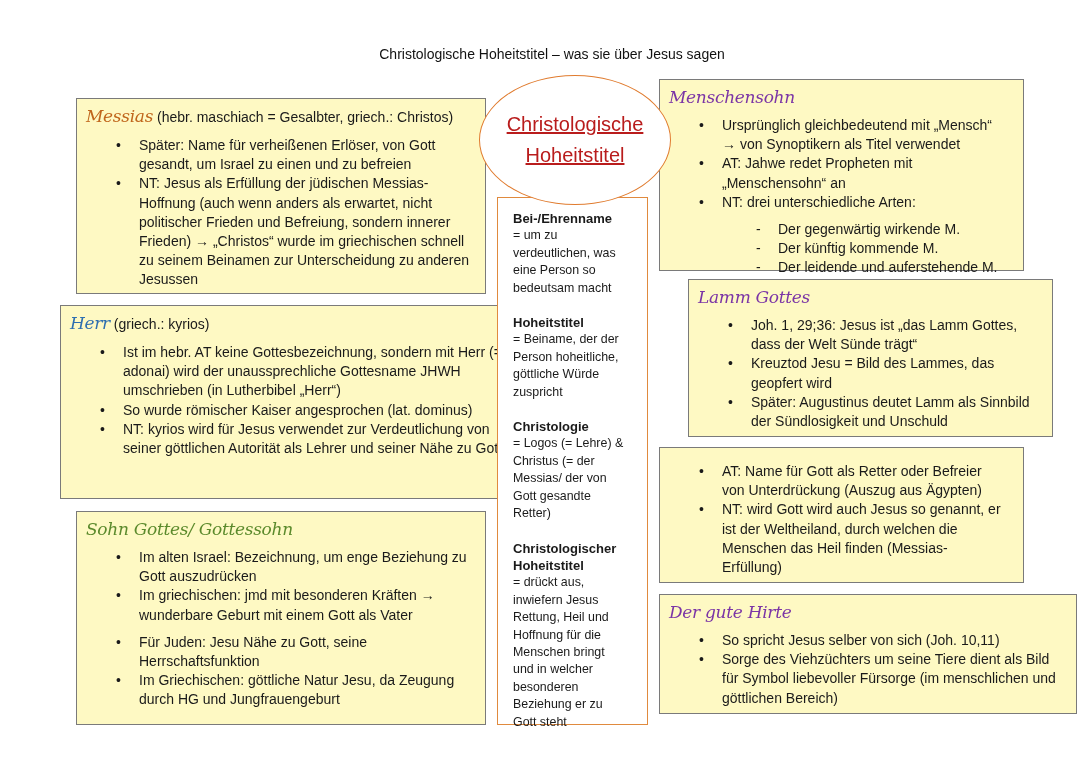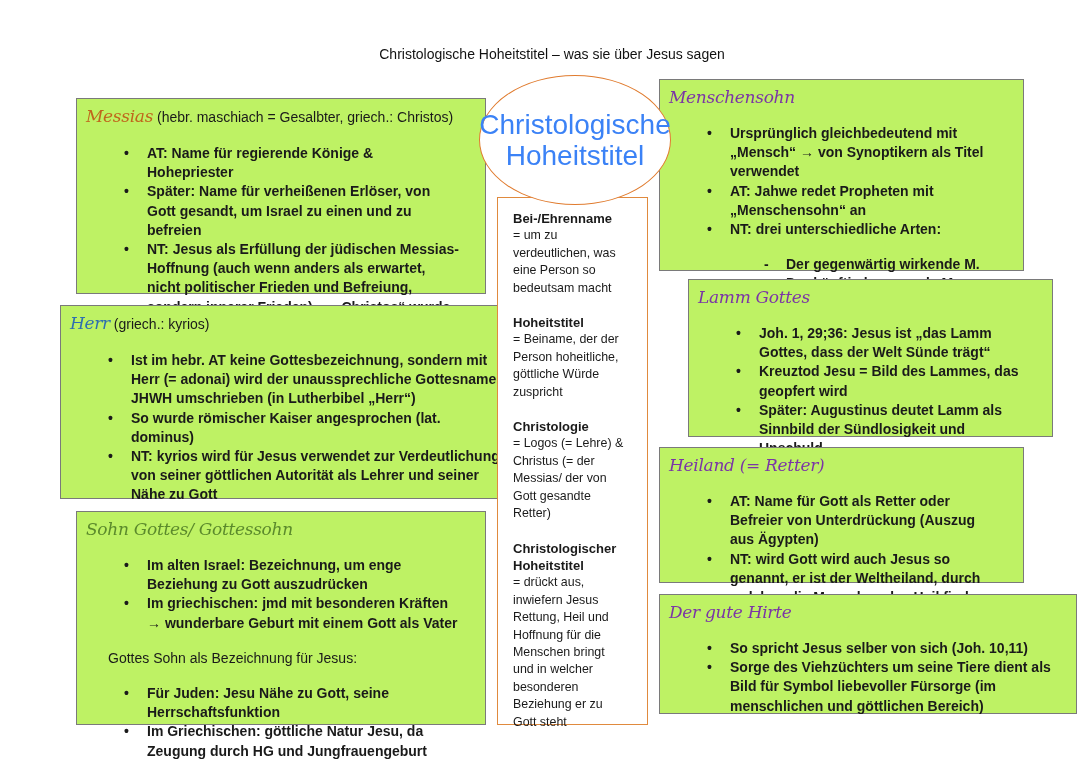--- a/index.html
+++ b/index.html
@@ -1,70 +1,68 @@
 <!DOCTYPE html>
 <html><head>
   <meta charset="utf-8">
   <style>
     html, body { margin: 0; padding: 0; background: #ffffff; }
     body { width: 1080px; height: 763px; position: relative; overflow: hidden;
       font-family: "Liberation Sans", "DejaVu Sans", sans-serif; color: #1a1a1a; }
     .page-title { position: absolute; left: 0; width: 1104px; top: 46px; text-align: center;
       font-size: 14px; color: #111; }
-    .box { position: absolute; border: 1px solid #7a7a7a; background: #bef264; box-sizing: border-box;
+    .box { position: absolute; border: 1px solid #7a7a7a; background: #fef9c3; box-sizing: border-box;
       padding: 6px 8px 8px 9px; }
     .box h2 { margin: 0 0 2px 0; font-family: "DejaVu Serif", "Liberation Serif", serif;
       font-style: italic; font-weight: normal; font-size: 17px; line-height: 22px; letter-spacing: -0.3px; }
     .box h2 .sub { font-family: "Liberation Sans", sans-serif; font-style: normal; font-size: 14px; color: #1a1a1a; letter-spacing: 0; }
-    .box ul { margin: 16px; padding: 0 0 0 45px; list-style: none; font-weight: bold; }
+    .box ul { margin: 8px; padding: 0 0 0 45px; list-style: none; }
     .box li { position: relative; font-size: 14px; line-height: 19.2px; }
     .box li::before { content: "\2022"; position: absolute; left: -23px; top: 0; font-size: 14px; }
     .box ul.dash { padding-left: 45px; }
     .box ul.dash li::before { content: "-"; left: -22px; }
     .box .plain { font-size: 14px; line-height: 19.2px; margin: 0 0 0 22px; }
     .box ul.after-plain { padding-left: 45px; }
     .ellipse { position: absolute; left: 479px; top: 75px; width: 192px; height: 130px;
       border: 1.5px solid #e07b2e; border-radius: 50%; box-sizing: border-box; background: #fff;
       display: flex; flex-direction: column; align-items: center; justify-content: center; z-index: 2; }
-    .ellipse span { font-size: 28px; line-height: 31px; color: #3b82f6; }
+    .ellipse span { font-size: 20px; line-height: 31px; color: #b91c1c; text-decoration: underline; }
     .defs { position: absolute; left: 497px; top: 197px; width: 151px; height: 528px;
       border: 1.5px solid #e08a3e; box-sizing: border-box; padding: 12px 22px 0 15px; background: #fff; z-index: 1; }
     .defs .term { font-weight: bold; font-size: 13px; line-height: 17.4px; }
     .defs .desc { font-size: 12.4px; line-height: 17.4px; margin-bottom: 17px; }
   </style>
 </head>
 <body>
 
 <div class="page-title">Christologische Hoheitstitel – was sie über Jesus sagen</div>
 
 <div class="box" style="left:76px; top:98px; width:410px; height:196px;">
   <h2><span style="color:#c0661c">Messias</span><span class="sub"> (hebr. maschiach = Gesalbter, griech.: Christos)</span></h2>
   <ul>
-    <li>AT: Name für regierende Könige &amp; Hohepriester</li>
     <li>Später: Name für verheißenen Erlöser, von Gott gesandt, um Israel zu einen und zu befreien</li>
     <li>NT: Jesus als Erfüllung der jüdischen Messias-Hoffnung (auch wenn anders als erwartet, nicht politischer Frieden und Befreiung, sondern innerer Frieden) → „Christos“ wurde im griechischen schnell zu seinem Beinamen zur Unterscheidung zu anderen Jesussen</li>
   </ul>
 </div>
 
 <div class="box" style="left:60px; top:305px; width:470px; height:194px;">
   <h2><span style="color:#2e6fb0">Herr</span><span class="sub"> (griech.: kyrios)</span></h2>
   <ul>
     <li>Ist im hebr. AT keine Gottesbezeichnung, sondern mit Herr (= adonai) wird der unaussprechliche Gottesname JHWH umschrieben (in Lutherbibel „Herr“)</li>
     <li>So wurde römischer Kaiser angesprochen (lat. dominus)</li>
     <li>NT: kyrios wird für Jesus verwendet zur Verdeutlichung von seiner göttlichen Autorität als Lehrer und seiner Nähe zu Gott</li>
   </ul>
 </div>
 
 <div class="box" style="left:76px; top:511px; width:410px; height:214px;">
   <h2 style="color:#5b8a2c">Sohn Gottes/ Gottessohn</h2>
   <ul>
     <li>Im alten Israel: Bezeichnung, um enge Beziehung zu Gott auszudrücken</li>
     <li>Im griechischen: jmd mit besonderen Kräften → wunderbare Geburt mit einem Gott als Vater</li>
   </ul>
-  <div class="plain">Gottes Sohn als Bezeichnung für Jesus:</div>
   <ul class="after-plain">
     <li>Für Juden: Jesu Nähe zu Gott, seine Herrschaftsfunktion</li>
     <li>Im Griechischen: göttliche Natur Jesu, da Zeugung durch HG und Jungfrauengeburt</li>
   </ul>
 </div>
 
 <div class="ellipse">
   <span>Christologische</span>
   <span>Hoheitstitel</span>
 </div>
@@ -97,21 +95,20 @@
 <div class="box" style="left:688px; top:279px; width:365px; height:158px;">
   <h2 style="color:#7b35a6">Lamm Gottes</h2>
   <ul>
     <li>Joh. 1, 29;36: Jesus ist „das Lamm Gottes, dass der Welt Sünde trägt“</li>
     <li>Kreuztod Jesu = Bild des Lammes, das geopfert wird</li>
     <li>Später: Augustinus deutet Lamm als Sinnbild der Sündlosigkeit und Unschuld</li>
   </ul>
 </div>
 
 <div class="box" style="left:659px; top:447px; width:365px; height:136px;">
-  <h2 style="color:#7b35a6">Heiland (= Retter)</h2>
   <ul>
     <li>AT: Name für Gott als Retter oder Befreier von Unterdrückung (Auszug aus Ägypten)</li>
     <li>NT: wird Gott wird auch Jesus so genannt, er ist der Weltheiland, durch welchen die Menschen das Heil finden (Messias-Erfüllung)</li>
   </ul>
 </div>
 
 <div class="box" style="left:659px; top:594px; width:418px; height:120px;">
   <h2 style="color:#7b35a6">Der gute Hirte</h2>
   <ul>
     <li>So spricht Jesus selber von sich (Joh. 10,11)</li>

